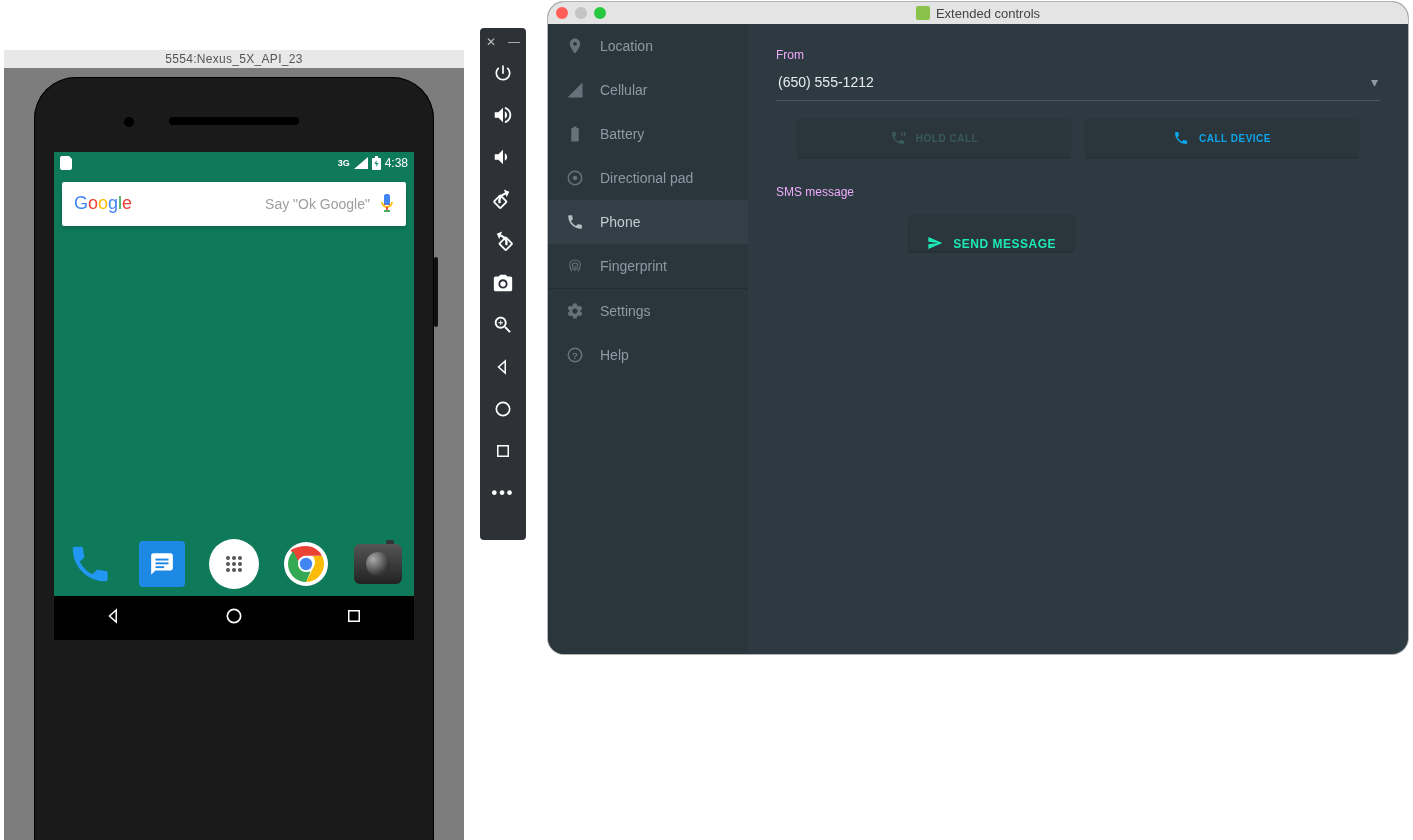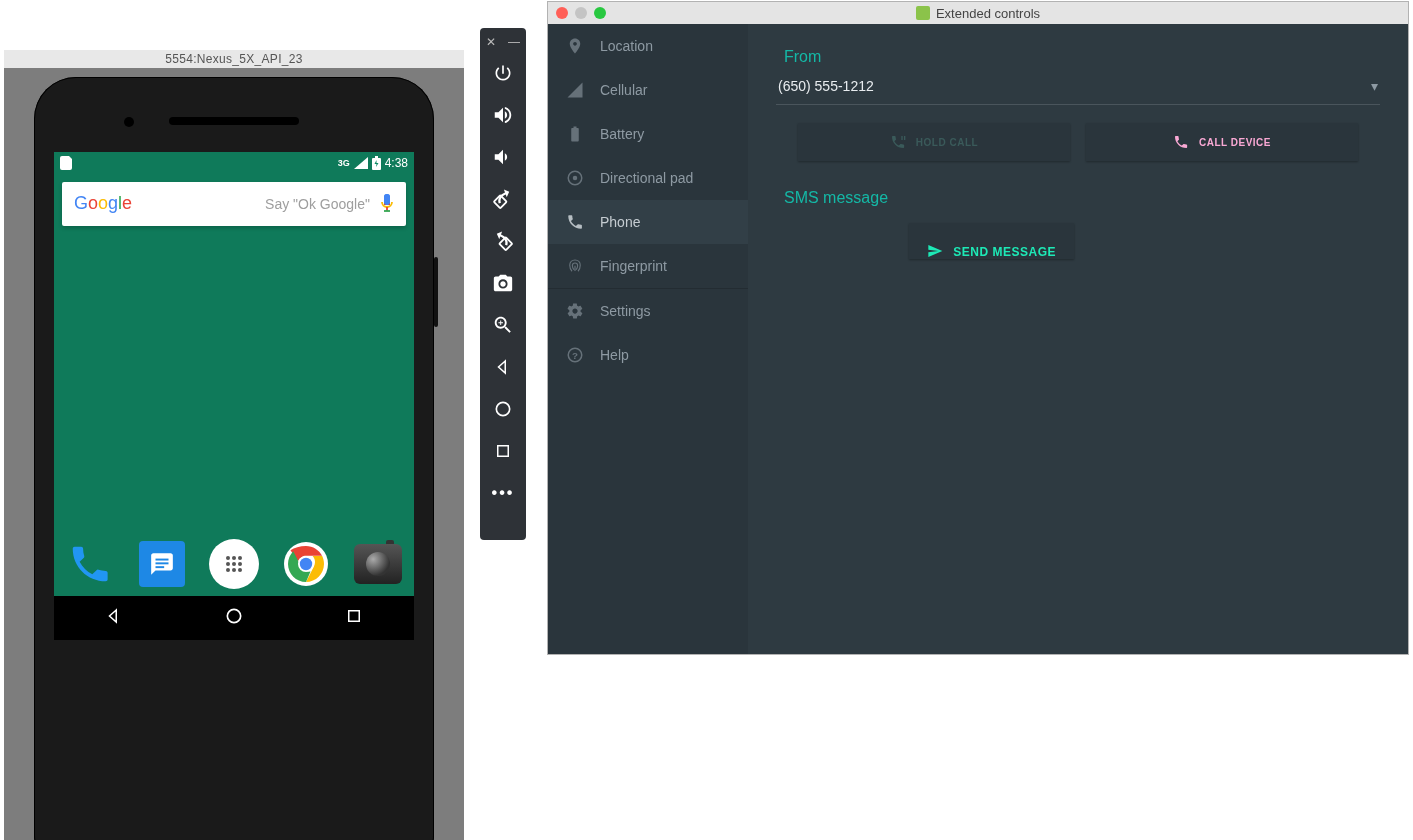--- a/index.html
+++ b/index.html
@@ -56,47 +56,47 @@
 .navbar { position: absolute; bottom: 0; left: 0; width: 100%; height: 44px; background: #000; display: flex; justify-content: space-around; align-items: center; }
 .navbar span { color: #fff; }
 
 
 .side-toolbar { position: absolute; left: 480px; top: 28px; width: 46px; height: 512px; background: #2e3237; border-radius: 4px; display: flex; flex-direction: column; align-items: center; padding-top: 4px; }
 .side-toolbar-top { width: 100%; height: 20px; display: flex; justify-content: space-around; align-items: center; color: #bbb; font-size: 12px; }
 .side-btn { width: 46px; height: 42px; display: flex; align-items: center; justify-content: center; color: #fff; cursor: pointer; }
 .side-btn svg, .side-btn span.glyph { display: block; }
 
 
-.ext-window { position: absolute; left: 548px; top: 2px; width: 860px; height: 652px; background: #2e3a41; border-radius: 0; overflow: hidden; box-shadow: 0 0 0 1px rgba(0,0,0,0.3); }
+.ext-window { position: absolute; left: 548px; top: 2px; width: 860px; height: 652px; background: #2e3a41; border-radius: 16px; overflow: hidden; box-shadow: 0 0 0 1px rgba(0,0,0,0.3); }
 .ext-titlebar { height: 22px; background: #e4e4e4; display: flex; align-items: center; position: relative; }
 .traffic-lights { display: flex; gap: 7px; padding-left: 8px; }
 .traffic-lights span { width: 12px; height: 12px; border-radius: 50%; display: block; }
 .tl-close { background: #ff5f57; }
 .tl-min { background: #c4c4c4; }
 .tl-max { background: #28c840; }
 .ext-title { position: absolute; left: 0; right: 0; text-align: center; font-size: 13px; color: #444; display: flex; justify-content: center; align-items: center; gap: 6px; pointer-events: none; }
 .ext-title-icon { width: 14px; height: 14px; background: #8bc34a; border-radius: 2px; display: inline-block; }
 
 .ext-body { display: flex; height: calc(100% - 22px); }
 .ext-sidebar { width: 200px; background: #2a353c; display: flex; flex-direction: column; }
 .ext-sb-item { height: 44px; display: flex; align-items: center; padding-left: 18px; gap: 16px; color: #8e9aa3; font-size: 14px; cursor: pointer; }
 .ext-sb-item.selected { background: #323f47; color: #c5ccd1; }
 .ext-sb-item svg { flex-shrink: 0; opacity: 0.6; }
 .ext-sb-item.selected svg { opacity: 0.9; }
 .ext-sb-divider { height: 1px; background: #232c32; }
 
 .ext-content { flex: 1; padding: 24px 28px 24px 28px; color: #c5ccd1; }
-.field-label { font-size: 16px; color: #14b8a6; margin-bottom: 8px; margin-left: 8px; }
+.field-label { font-size: 12px; color: #f0abfc; margin-bottom: 8px; }
 .from-select { display: flex; justify-content: space-between; align-items: center; border-bottom: 1px solid #4a555c; padding: 4px 2px 10px; font-size: 14px; color: #e8ecef; margin-bottom: 18px; }
 .from-select .chev { color: #8e9aa3; }
 
 .btn-row { display: flex; gap: 16px; margin-bottom: 28px; padding: 0 22px; }
 .btn { flex: 1; height: 38px; background: #2a353c; display: flex; align-items: center; justify-content: center; gap: 10px; font-size: 10px; font-weight: 600; letter-spacing: 0.5px; cursor: pointer; box-shadow: 0 1px 2px rgba(0,0,0,0.3); }
 .btn.hold { color: #3a5a5a; }
-.btn.call { color: #f9a8d4; }
+.btn.call { color: #0ea5e9; }
 .btn svg { display: block; }
 
 .sms-box { width: 298px; height: 140px; background: #323f47; border: none; color: #e8ecef; font-size: 13px; padding: 10px 12px; resize: none; font-family: inherit; }
 .send-row { width: 298px; display: flex; justify-content: flex-end; margin-top: 16px; }
 .btn-send { height: 36px; padding: 0 18px; background: #2a353c; display: flex; align-items: flex-end; gap: 10px; color: #1de9b6; font-size: 12px; font-weight: 600; letter-spacing: 0.5px; cursor: pointer; box-shadow: 0 1px 2px rgba(0,0,0,0.3); }
 
 </style>
 </head>
 <body>
 

